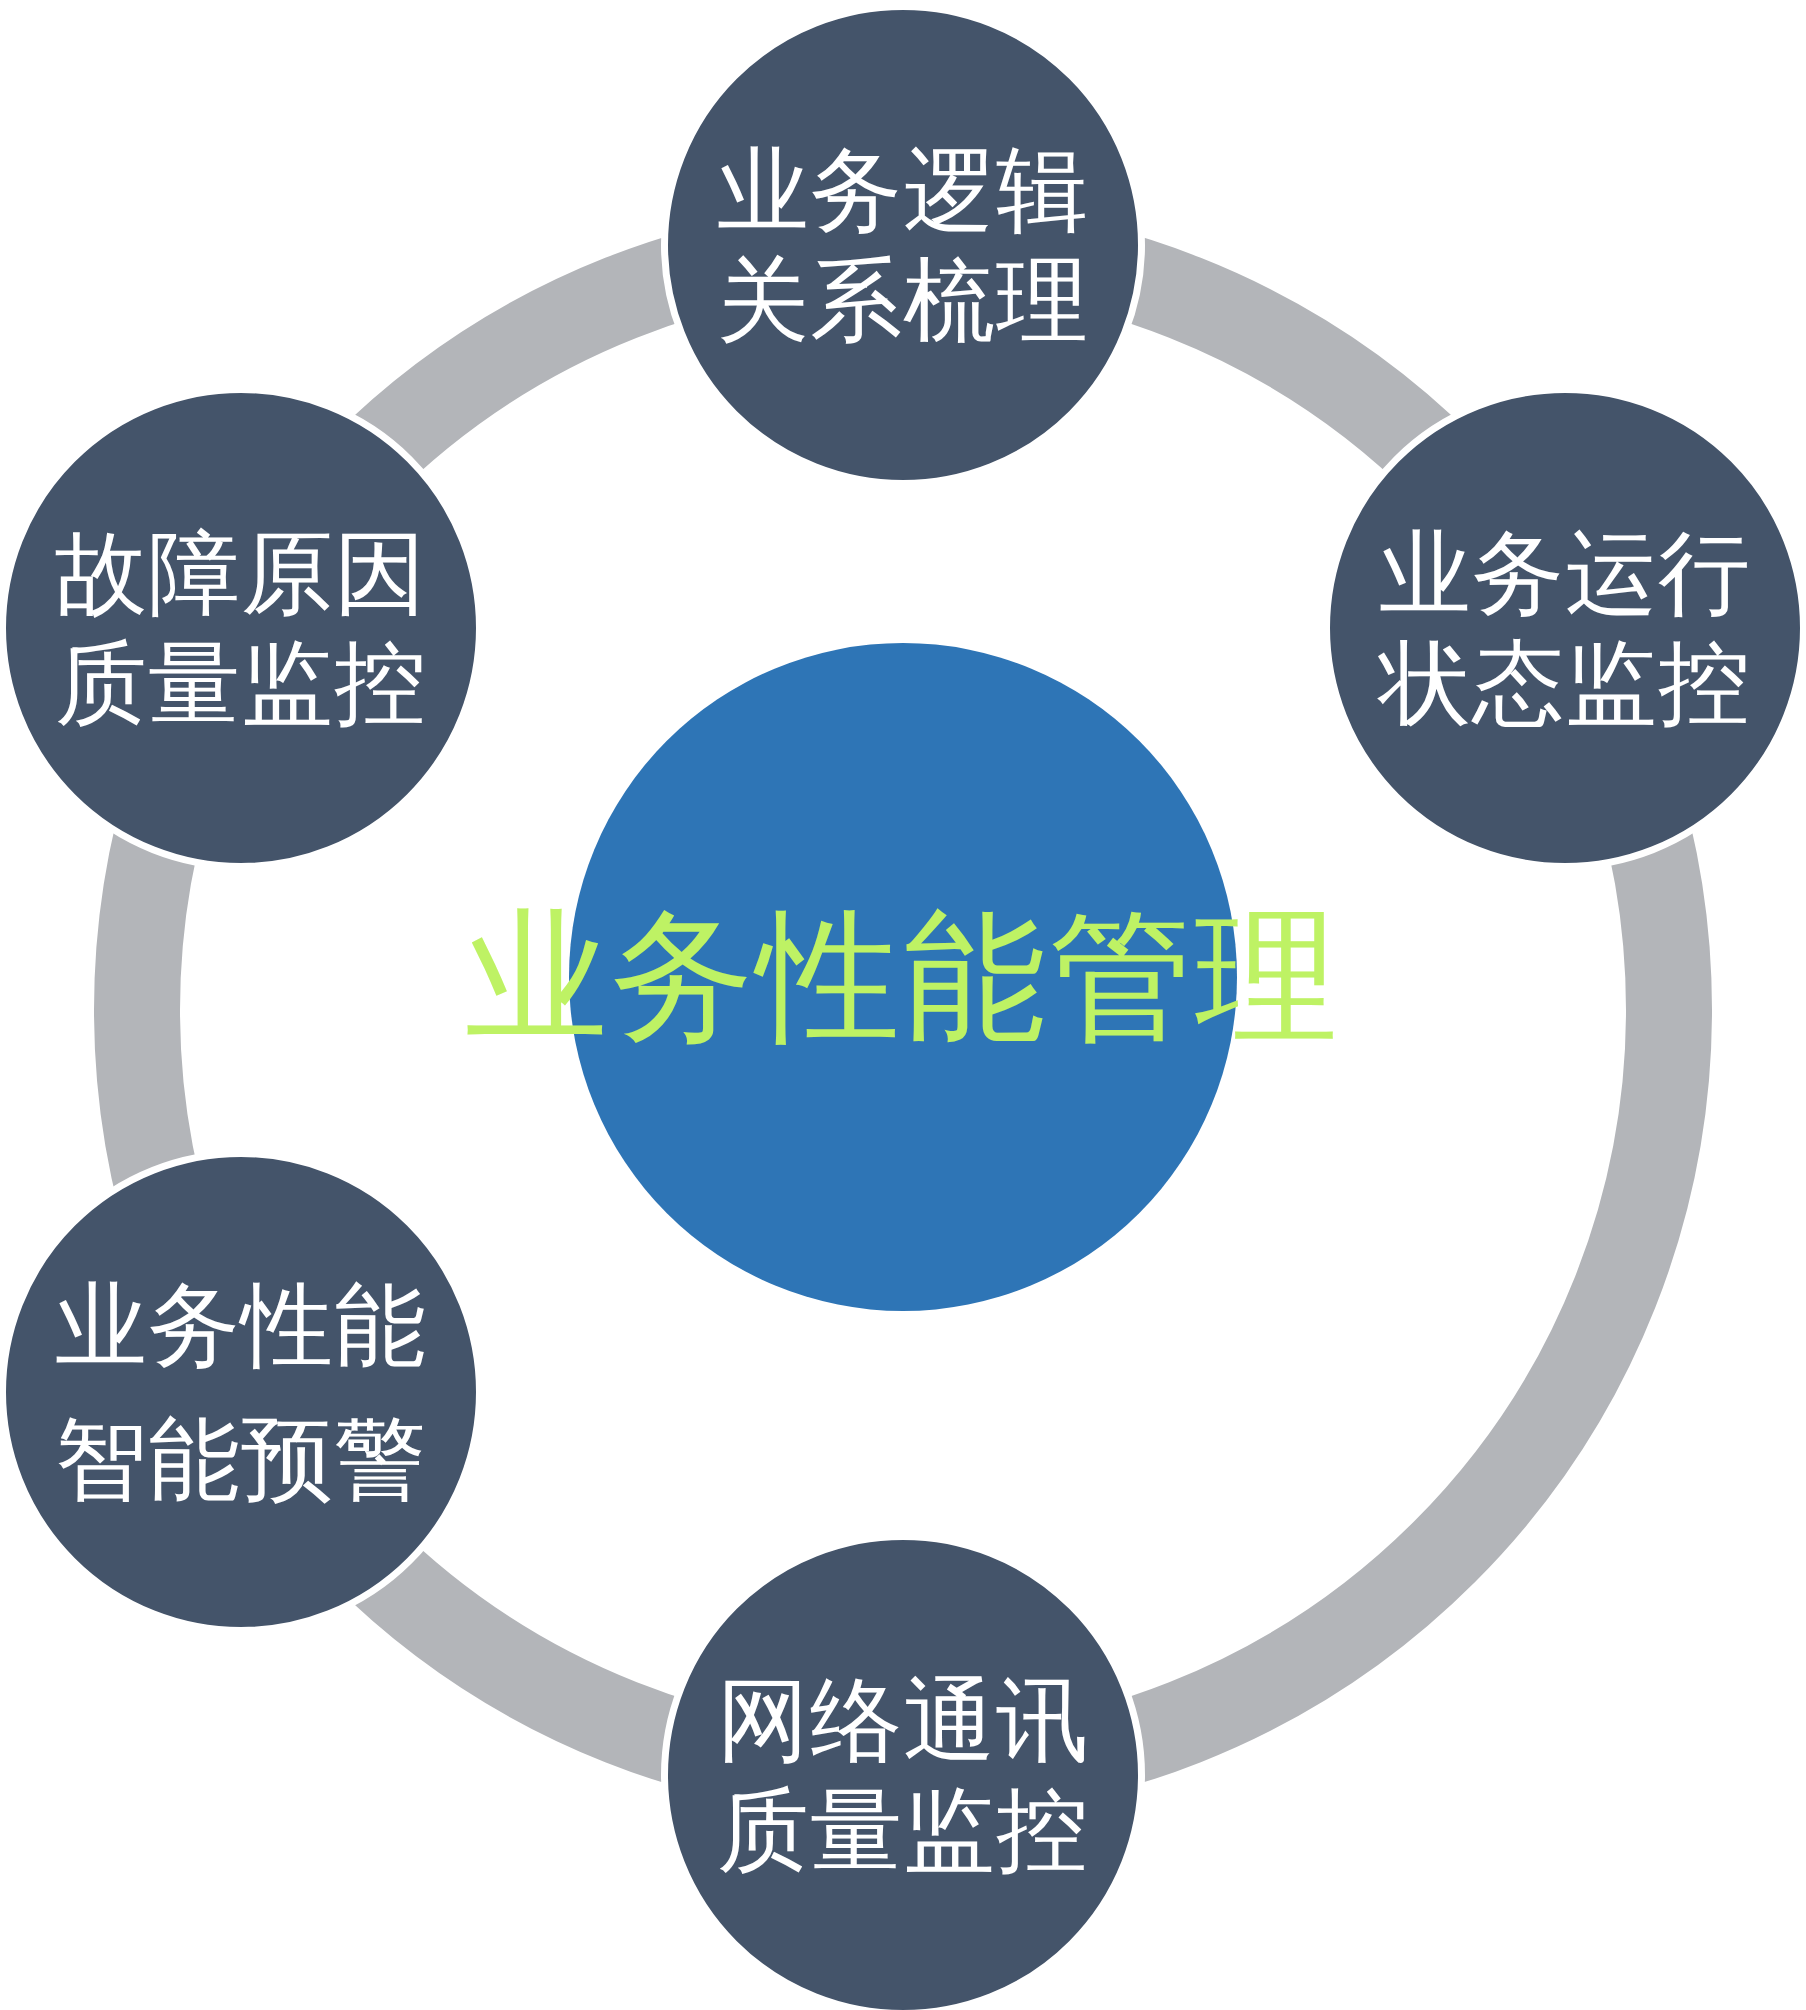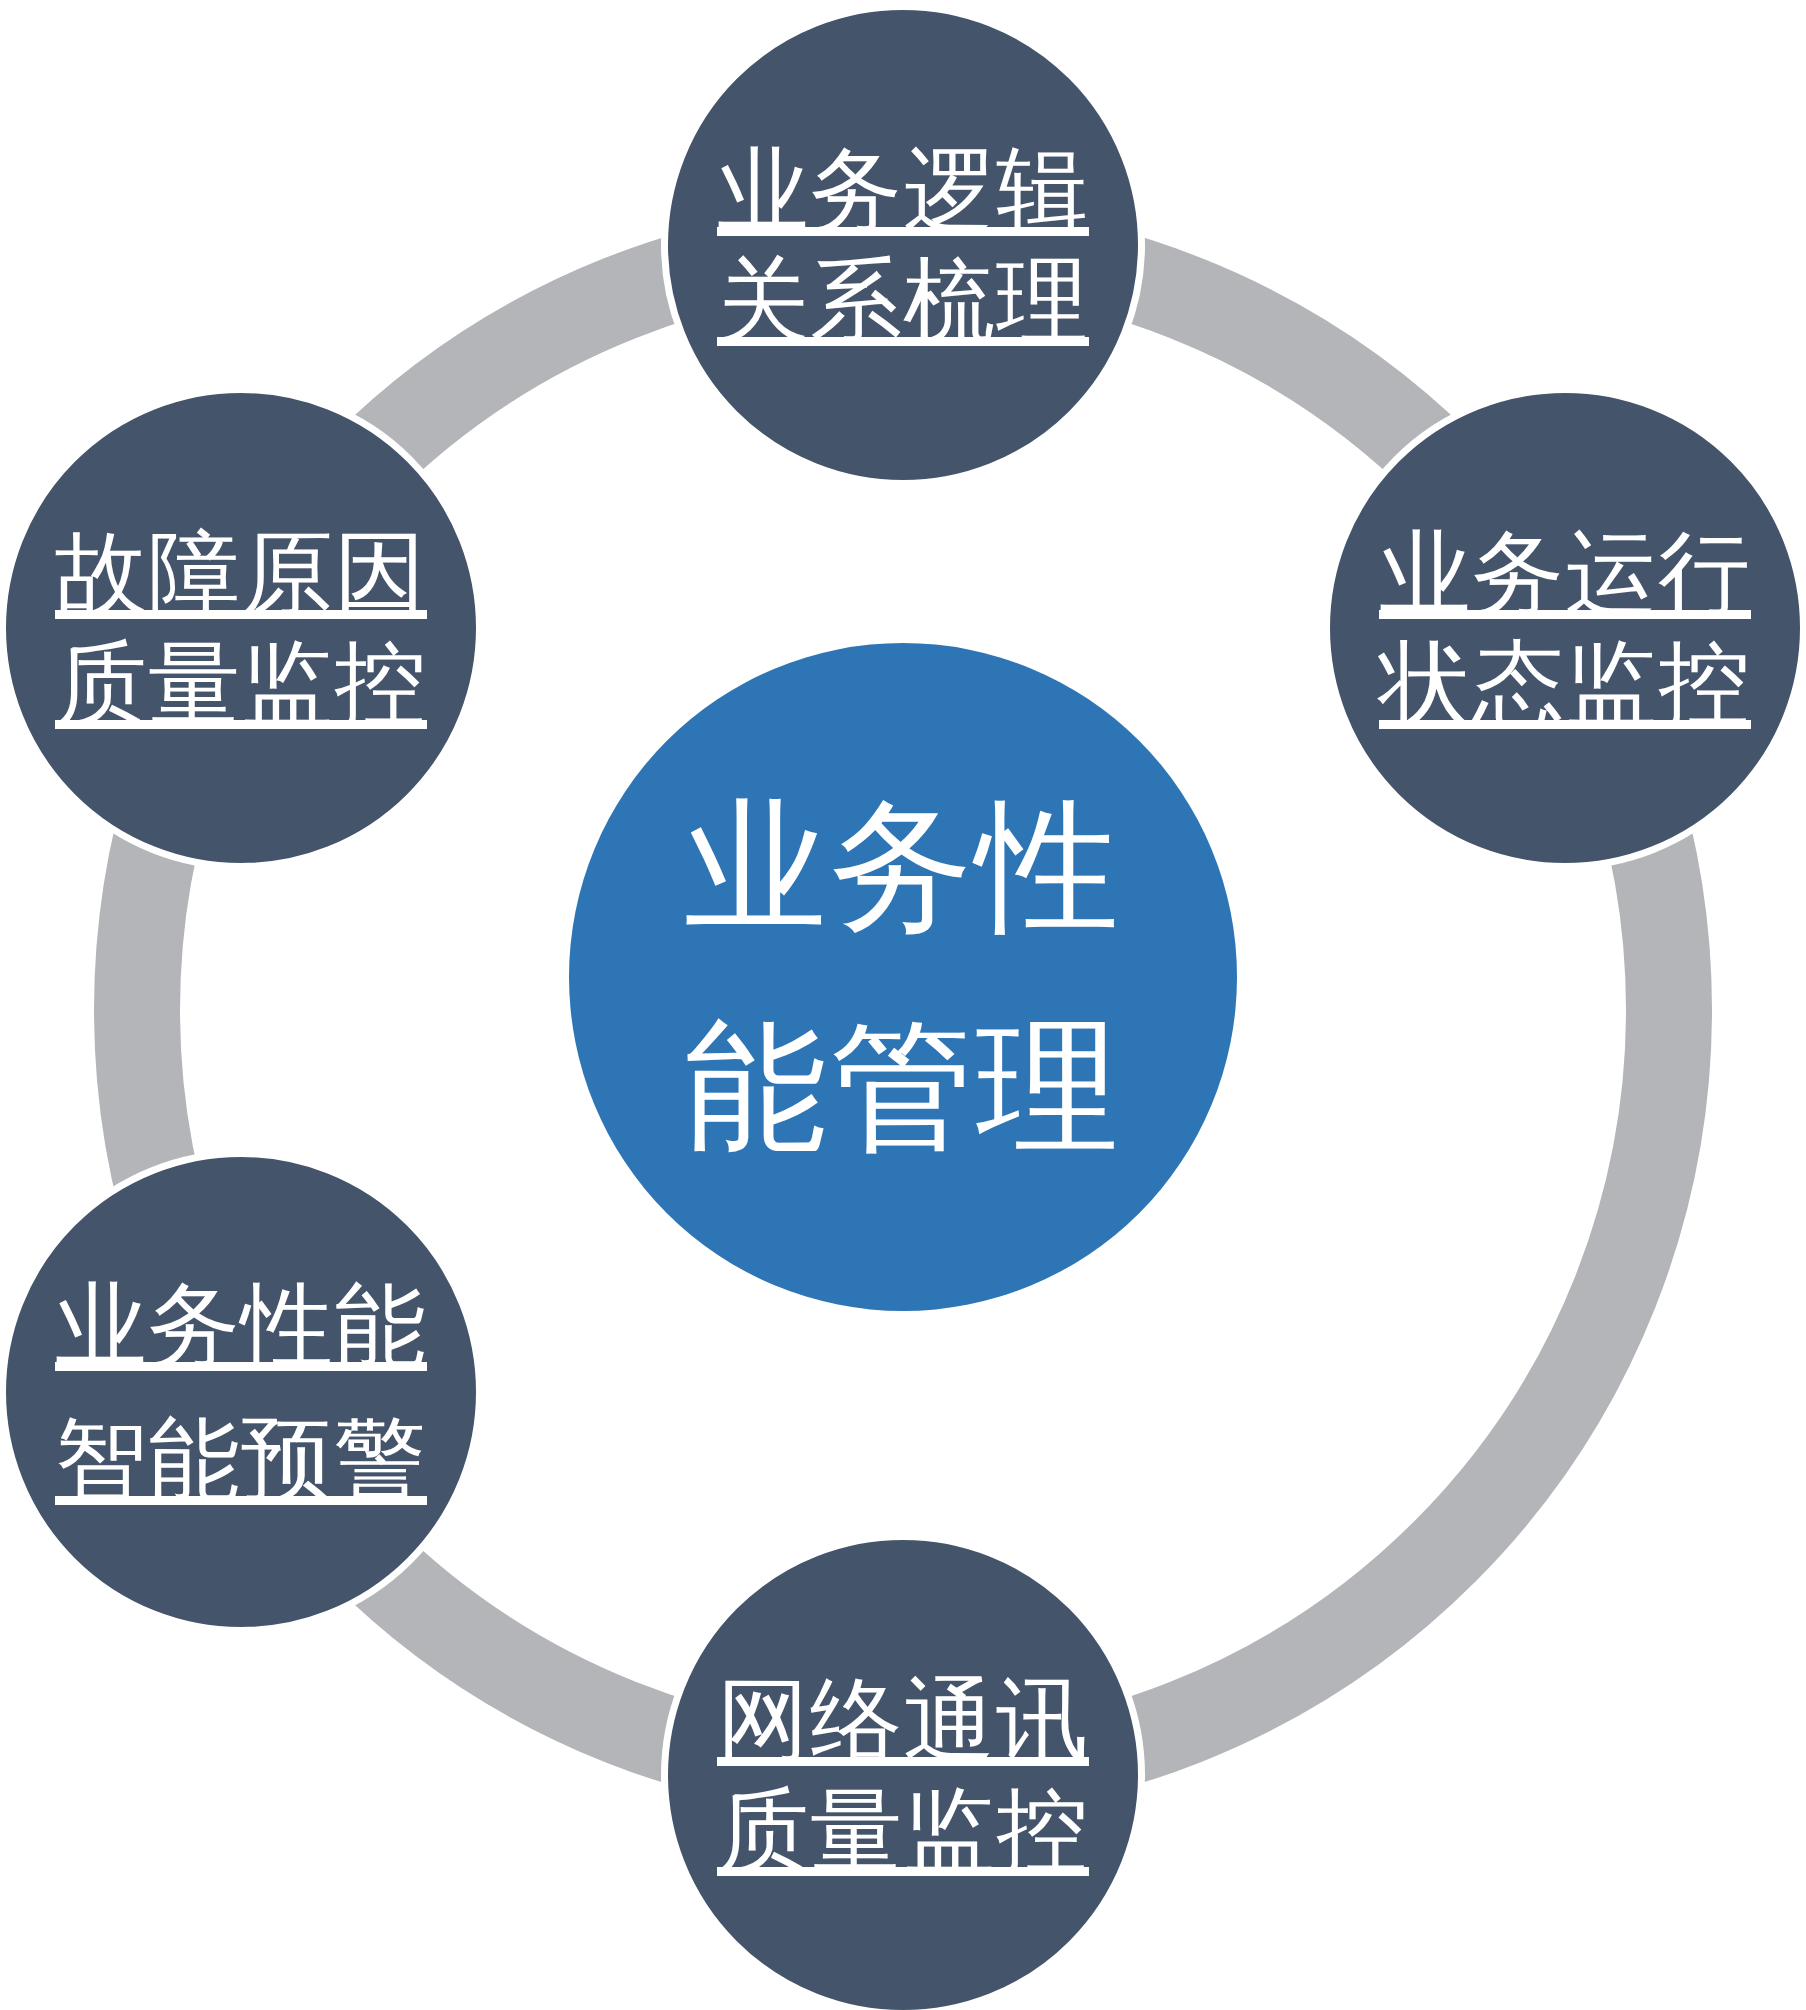--- a/index.html
+++ b/index.html
@@ -32,44 +32,43 @@
     display: flex;
     flex-direction: column;
     align-items: center;
     justify-content: center;
     text-align: center;
     color: #ffffff;
     font-size: 92px;
     line-height: 1.2;
     letter-spacing: 1px;
     white-space: nowrap;
-    text-decoration: underline;
   }
   
   .node-top          { left: 661px;  top: 3px;    }
   .node-upper-right  { left: 1323px; top: 386px;  }
   .node-lower-right  { left: 1323px; top: 1150px; }
   .node-bottom       { left: 661px;  top: 1533px; }
   .node-lower-left   { left: -1px;   top: 1150px; gap: 24px; }
   .node-upper-left   { left: -1px;   top: 386px;  }
   .hub {
     position: absolute;
     left: 569px;
     top: 643px;
     width: 668px;
     height: 668px;
     border-radius: 50%;
     background: #2E75B6;
     z-index: 3;
     display: flex;
-    flex-direction: column;
+    flex-direction: row;
     align-items: center;
     justify-content: center;
     text-align: center;
-    color: #ffffff;
+    color: #bef264;
     font-size: 143px;
     line-height: 1.54;
     letter-spacing: 3px;
     white-space: nowrap;
   }
   .line { display: block; }
 </style>
 </head>
 <body>
 

